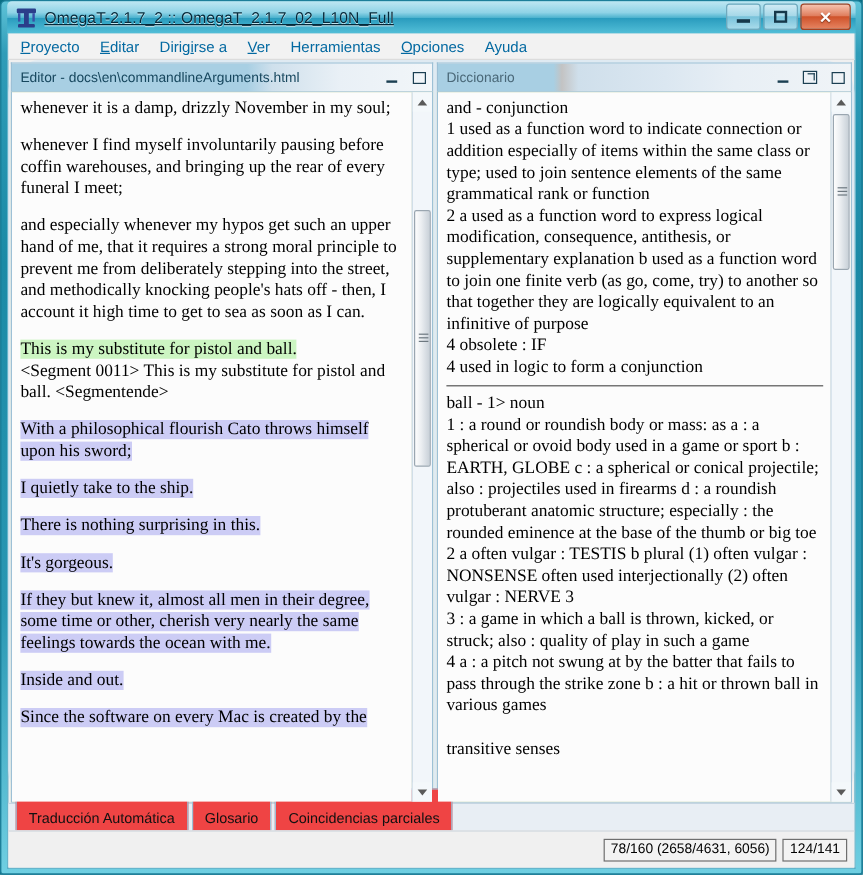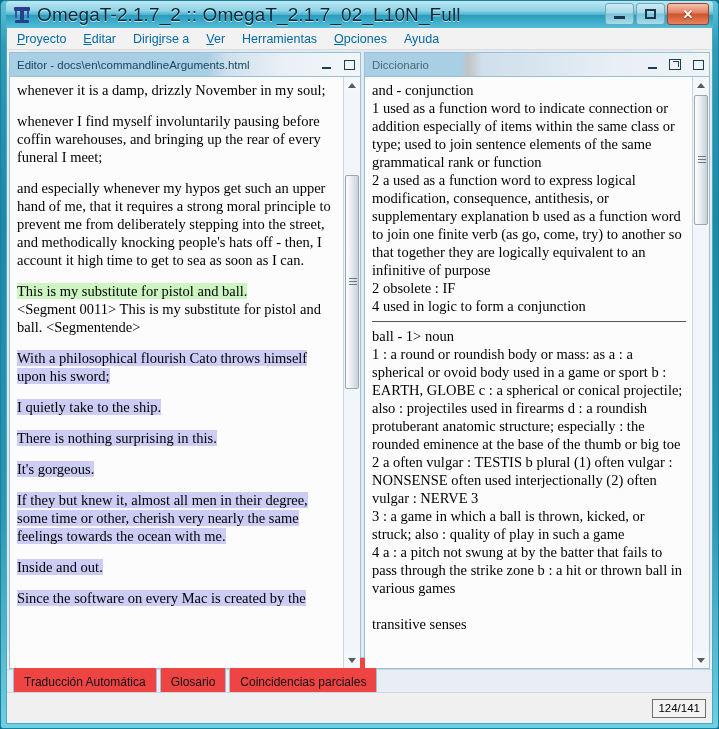--- a/index.html
+++ b/index.html
@@ -27,22 +27,22 @@
   .titlebar .app-icon{
     width:18px;height:18px;margin-left:7px;margin-right:6px;
     position:relative;flex:0 0 auto;
   }
   .app-icon .g-top{position:absolute;left:1px;top:1px;width:16px;height:4px;background:#2b3e8a;border-radius:1px;}
   .app-icon .g-stem{position:absolute;left:7px;top:4px;width:4px;height:10px;background:#2b3e8a;}
   .app-icon .g-base{position:absolute;left:2px;top:14px;width:14px;height:3px;background:#2b3e8a;border-radius:1px;}
   .app-icon .g-l{position:absolute;left:2px;top:5px;width:2px;height:7px;background:#3a50a8;}
   .app-icon .g-r{position:absolute;left:14px;top:5px;width:2px;height:7px;background:#3a50a8;}
   .title-text{
-    font-size:19px;color:#05293a;text-shadow:0 1px 0 rgba(255,255,255,.7);
-    white-space:nowrap;letter-spacing:.1px;
+    font-size:13px;color:#05293a;text-shadow:0 1px 0 rgba(255,255,255,.7);
+    white-space:nowrap;letter-spacing:.1px;text-decoration:underline;
   }
   .wincontrols{position:absolute;right:4px;top:2px;display:flex;gap:2px;}
   .wb{
     width:27px;height:20px;border:1px solid #6fa9bd;border-radius:3px;
     display:flex;align-items:center;justify-content:center;
     background:linear-gradient(to bottom,#cfeaf4 0%,#a6d8e8 45%,#78c2da 50%,#a9dbeb 100%);
   }
   .wb.close{
     width:40px;
     background:linear-gradient(to bottom,#f6c2ae 0%,#e07f5f 45%,#cf522a 50%,#e68462 100%);
@@ -253,21 +253,21 @@
               </div>
           </div>
         </div>
         <div class="panel-body">
           <div class="text-area">
             <div style="margin-bottom:2px;">
               <span class="bold">and</span>
               <span>- conjunction</span>
               <div>1 used as a function word to indicate connection or addition especially of items within the same class or type; used to join sentence elements of the same grammatical rank or function</div>
               <div>2 a used as a function word to express logical modification, consequence, antithesis, or supplementary explanation b used as a function word to join one finite verb (as go, come, try) to another so that together they are logically equivalent to an infinitive of purpose</div>
-              <div>2 obsolete : IF</div>
+              <div>4 obsolete : IF</div>
               <div>4 used in logic to form a conjunction</div>
             </div>
             <hr style="border:none;border-top:1px solid #555;margin:6px 0 5px 0;">
             <div>
               <span class="bold">ball</span>
               <span>- 1&gt; noun</span>
               <div>1 : a round or roundish body or mass: as a : a spherical or ovoid body used in a game or sport b : EARTH, GLOBE c : a spherical or conical projectile; also : projectiles used in firearms d : a roundish protuberant anatomic structure; especially : the rounded eminence at the base of the thumb or big toe</div>
               <div>2 a often vulgar : TESTIS b plural (1) often vulgar : NONSENSE often used interjectionally (2) often vulgar : NERVE 3</div>
               <div>3 : a game in which a ball is thrown, kicked, or struck; also : quality of play in such a game</div>
               <div>4 a : a pitch not swung at by the batter that fails to pass through the strike zone b : a hit or thrown ball in various games</div>
@@ -295,17 +295,18 @@
 
     </div>
 
     <div class="tabbar">
       <div class="tab">Traducción Automática</div>
       <div class="tab">Glosario</div>
       <div class="tab">Coincidencias parciales</div>
     </div>
 
     <div class="statusbar">
+      <div class="status-box">78/160 (2658/4631, 6056)</div>
       <div class="status-box">124/141</div>
     </div>
 
   </div>
 </div>
 
 </body></html>

